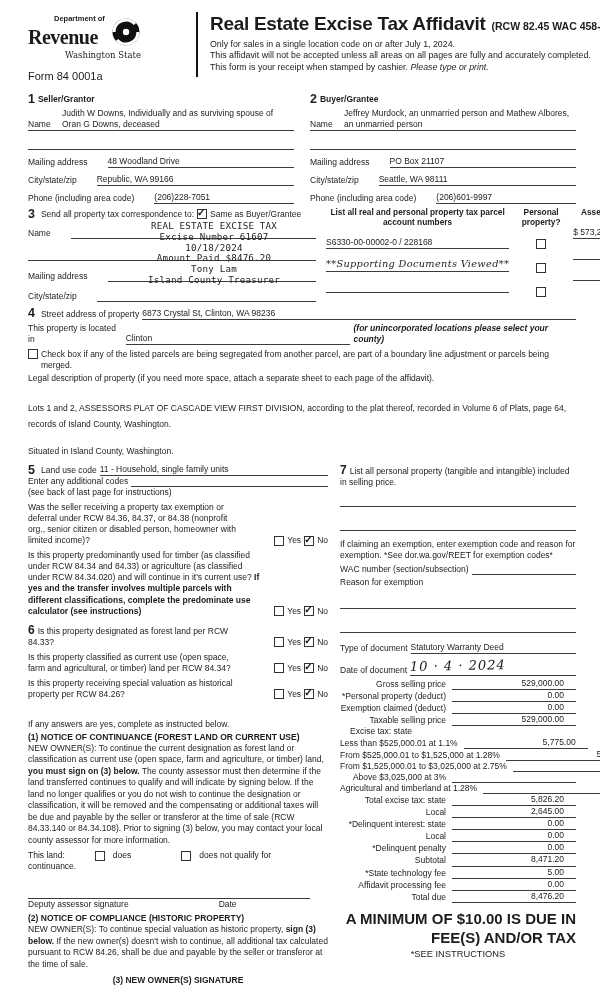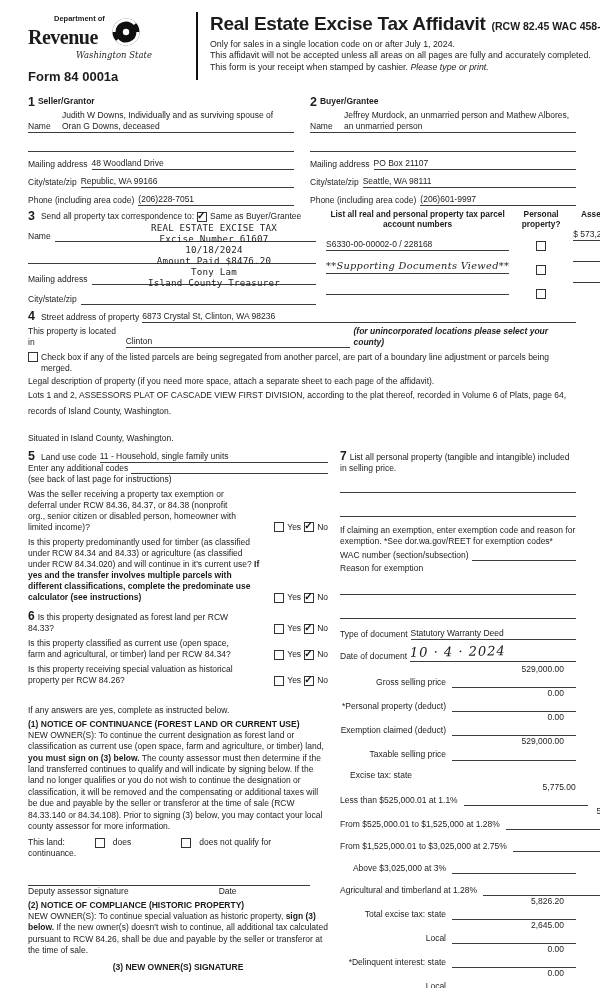--- a/index.html
+++ b/index.html
@@ -11,58 +11,58 @@
   .grow{flex:1}
   .cb{display:inline-block;width:8px;height:8px;border:1.2px solid #333;background:#fff;position:relative;vertical-align:-1px;flex:none}
   .cb.ck::after{content:"\2713";position:absolute;left:-1px;top:-4px;font-size:10px;font-weight:bold;color:#111}
   .sn{font-size:12.5px;font-weight:bold;margin-right:3px;line-height:1}
   .sechead{display:flex;align-items:center;margin-top:4px}
   
   .hdr{display:flex;gap:10px}
   .hdr-left{width:158px;flex:none;padding-top:4px}
   .deptsmall{font-size:7.5px;font-weight:bold;margin-left:26px}
   .revname{font-size:20px;font-weight:bold;font-family:"Liberation Serif",serif;letter-spacing:-.5px}
-  .wast{font-size:8.5px;font-style:italic;font-family:"DejaVu Serif",serif;margin-left:48px}
-  .formno{font-size:13px;font-weight:bold;margin-top:8px}
+  .wast{font-size:8.5px;font-family:"DejaVu Serif",serif;margin-left:37px}
+  .formno{font-size:11px;font-weight:normal;margin-top:8px}
   .hdr-div{width:2px;background:#111;flex:none;margin:2px 2px 6px 0}
   .hdr-right{flex:1;padding-top:2px}
   .title-row{display:flex;align-items:baseline;gap:6px}
   .title{font-size:19px;font-weight:bold;letter-spacing:-.3px;white-space:nowrap}
   .rcw{font-size:10.5px;font-weight:bold;white-space:nowrap}
   .hnotes{font-size:8.8px;margin-top:2px}
   
   .partial{display:flex;align-items:flex-end;margin-top:6px;gap:4px}
   
   .cols2{display:flex;gap:16px}
   .col{flex:1;min-width:0}
   .namebox{position:relative;padding-left:34px;margin-top:2px;border-bottom:1px solid #3c3c3c;min-height:22px}
   .namebox .nlbl{position:absolute;left:0;bottom:0}
   .plabel{white-space:nowrap}
-  .prow{display:flex;align-items:flex-end;gap:4px;margin-top:6px}
+  .prow{display:flex;align-items:flex-end;gap:20px;margin-top:6px}
   
   .s3{display:flex;gap:10px;margin-top:4px}
   .s3-left{width:288px;flex:none;position:relative}
   .stamp{position:absolute;left:78px;top:13px;width:216px;text-align:center;font-family:"DejaVu Sans Mono",monospace;font-size:9.2px;line-height:1.18;color:#232323;pointer-events:none;letter-spacing:.2px}
   .s3-right{flex:1;display:flex;gap:6px}
   .pcol{flex:1.5;min-width:0}
   .ppcol{width:52px;flex:none;text-align:center}
   .avcol{width:88px;flex:none}
   .colhdr{font-weight:bold;text-align:center;font-size:8.3px;line-height:1.2}
   .prowline{border-bottom:1px solid #3c3c3c;min-height:11px;margin-top:9px}
   .supporting{font-family:"DejaVu Serif",serif;font-style:italic;font-size:9.8px;white-space:nowrap;letter-spacing:.3px}
   
   .main2{display:flex;gap:12px;margin-top:6px}
   .lcol{width:300px;flex:none}
   .rcol{flex:1;min-width:0}
   .qrow{display:flex;margin-top:4px}
   .qtext{width:218px;flex:none}
   .yn{margin-left:auto;white-space:nowrap;align-self:flex-end;display:flex;gap:3px;align-items:center}
   .mrow{display:flex;align-items:flex-end;margin-top:0}
   .mlabel{flex:1;text-align:right;padding-right:6px;white-space:nowrap}
-  .mval{width:112px;flex:none;border-bottom:1px solid #3c3c3c;text-align:right;padding:0 12px 12px 0;min-height:9px}
+  .mval{width:112px;flex:none;border-bottom:1px solid #3c3c3c;text-align:right;padding:0 12px 0 0;min-height:9px}
   .mval.noline{border-bottom:none}
   .hw{font-family:"DejaVu Serif",serif;font-style:italic;color:#1a1a1a}
   .hwdate{font-size:13px;letter-spacing:1px;transform:rotate(-1deg);display:inline-block}
   .swirl{width:34px;height:34px;flex:none;margin-left:4px}
 </style>
 </head>
 <body>
 
 <div class="page">
 
@@ -208,21 +208,21 @@
     <div class="fr" style="margin-top:3px">
       <span>This property is located in</span>
       <span class="ln" style="width:230px"><span>Clinton</span></span>
       <span class="b i">(for unincorporated locations please select your county)</span>
     </div>
     <div class="fr" style="margin-top:4px;align-items:flex-start">
       <span class="cb"></span>
       <span>Check box if any of the listed parcels are being segregated from another parcel, are part of a boundary line adjustment or parcels being merged.</span>
     </div>
     <div style="margin-top:2px">Legal description of property (if you need more space, attach a separate sheet to each page of the affidavit).</div>
-    <div style="margin-top:0;line-height:1.9">Lots 1 and 2, ASSESSORS PLAT OF CASCADE VIEW FIRST DIVISION, according to the plat thereof, recorded in Volume 6 of Plats, page 64, records of Island County, Washington.</div>
+    <div style="margin-top:16px;line-height:1.9">Lots 1 and 2, ASSESSORS PLAT OF CASCADE VIEW FIRST DIVISION, according to the plat thereof, recorded in Volume 6 of Plats, page 64, records of Island County, Washington.</div>
     <div style="margin-top:14px">Situated in Island County, Washington.</div>
   </div>
 
   <div class="main2">
     <div class="lcol">
 
       <div class="fr">
         <span class="sn">5</span>
         <span>Land use code</span>
         <span class="ln grow"><span>11 - Household, single family units</span></span>

